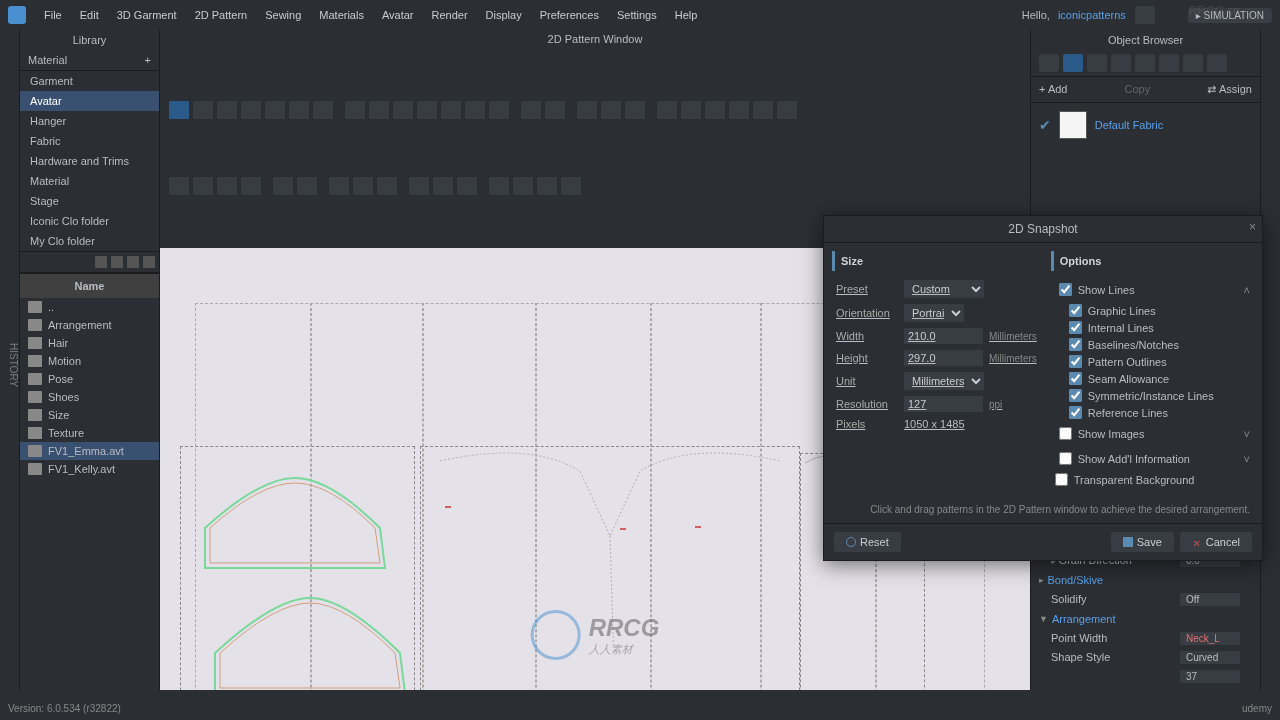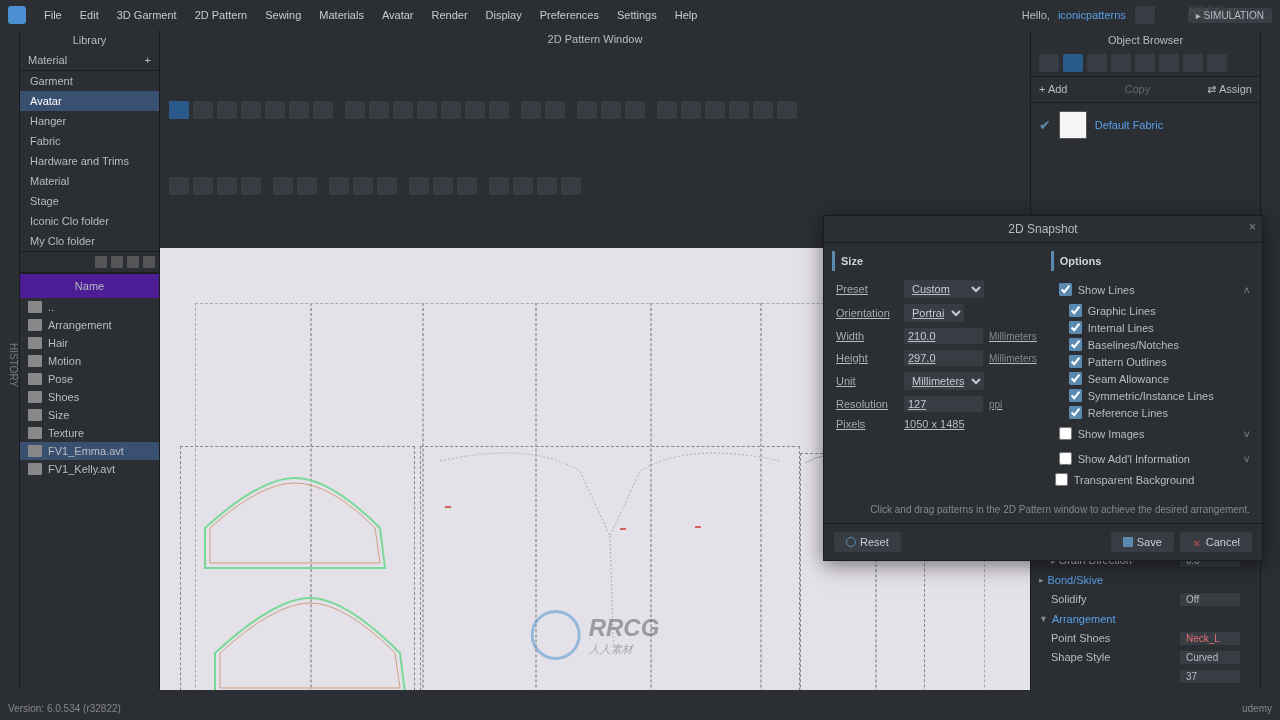--- a/index.html
+++ b/index.html
@@ -16,21 +16,21 @@
 .main-layout { display:flex; height:660px; }
 
 .sidebar-left { width:20px; background:#2b2e33; border-right:1px solid #1a1c20; writing-mode:vertical-rl; text-align:center; padding-top:10px; font-size:10px; color:#7a7e83; }
 
 .library-panel { width:140px; background:#2b2e33; border-right:1px solid #1a1c20; display:flex; flex-direction:column; }
 .panel-title { text-align:center; padding:4px; font-size:11px; color:#b8bcc3; background:#2b2e33; }
 .favorites-row { padding:4px 8px; font-size:11px; display:flex; justify-content:space-between; border-bottom:1px solid #1a1c20; }
 .lib-item { padding:4px 10px; font-size:11px; cursor:pointer; color:#b8bcc3; }
 .lib-item.selected { background:#3a5070; color:#fff; }
 .lib-list { border-bottom:1px solid #1a1c20; }
-.name-header { padding:6px; text-align:center; font-size:11px; background:#4c1d95; border-top:1px solid #1a1c20; }
+.name-header { padding:6px; text-align:center; font-size:11px; background:#404040; border-top:1px solid #1a1c20;font-weight:bold; }
 .file-row { display:flex; align-items:center; padding:3px 8px; gap:6px; font-size:11px; cursor:pointer; }
 .file-row.selected { background:#3a5070; }
 .file-icon { width:14px; height:12px; background:#888; border-radius:1px; }
 .search-row { padding:4px; display:flex; justify-content:flex-end; gap:4px; border-bottom:1px solid #1a1c20; }
 .tiny-icon { width:12px; height:12px; background:#555; border-radius:1px; }
 
 .center-area { flex:1; display:flex; flex-direction:column; position:relative;gap:48px; }
 .window-title { text-align:center; padding:3px; background:#2b2e33; font-size:11px; }
 .toolbar { display:flex; gap:2px; padding:4px 8px; background:#2b2e33; flex-wrap:wrap; }
 .tool-btn { width:22px; height:20px; background:#383c43; border:1px solid #2a2d32; border-radius:2px; cursor:pointer; }
@@ -349,21 +349,21 @@
         </div>
       <div class="prop-row">
           <span>Solidify</span>
           <span class="prop-val">Off</span>
         </div>
       <div class="prop-hdr">
           <span class="tri">▼</span>
           <span>Arrangement</span>
         </div>
       <div class="prop-row">
-          <span>Point Shoes</span>
+          <span>Point Width</span>
           <span class="prop-val red">Neck_L</span>
         </div>
       <div class="prop-row">
           <span>Shape Style</span>
           <span class="prop-val">Curved</span>
         </div>
       <div class="prop-row">
           <span></span>
           <span class="prop-val">37</span>
         </div>

